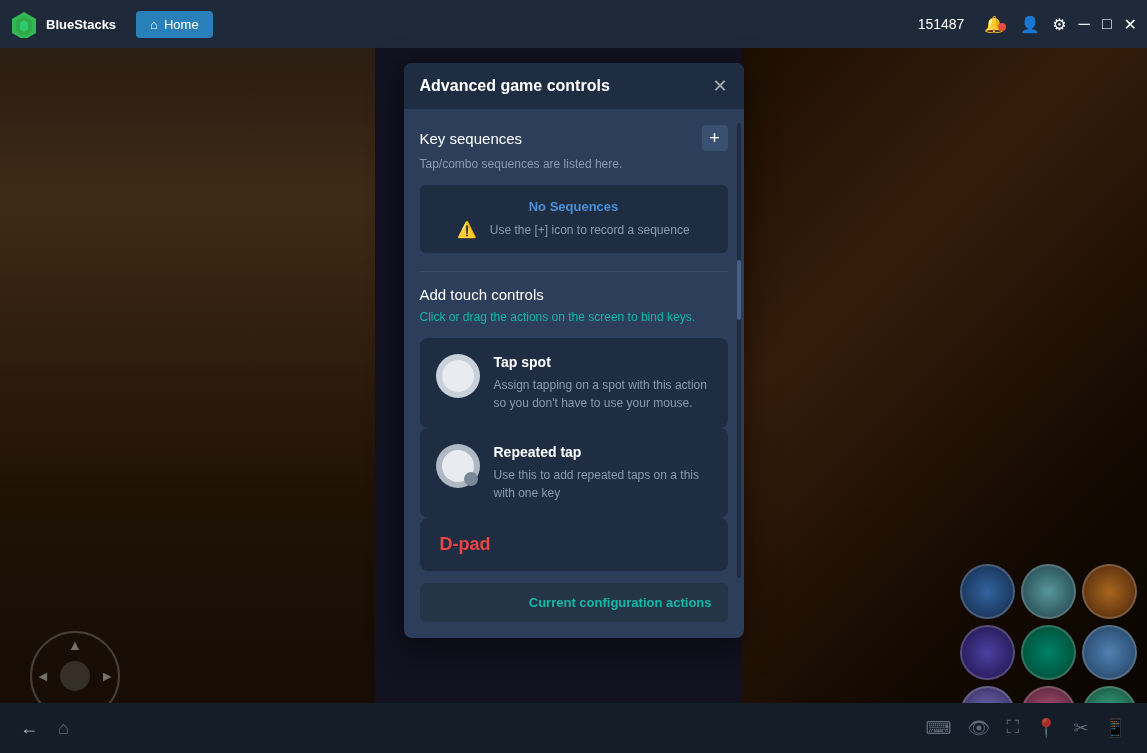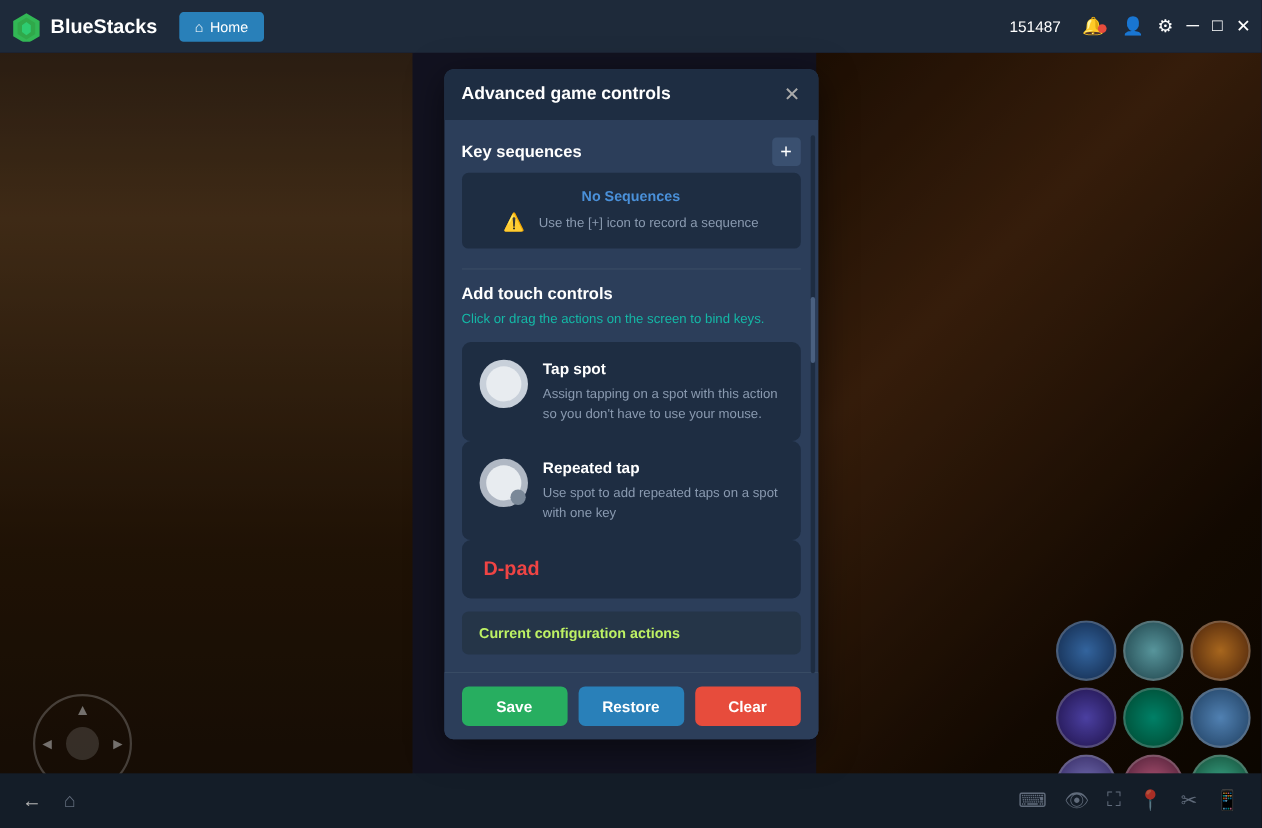--- a/index.html
+++ b/index.html
@@ -51,21 +51,21 @@
       margin-right: 20px;
     }
 
     .logo-icon {
       width: 28px;
       height: 28px;
     }
 
     .logo-text {
       color: white;
-      font-size: 18px;
+      font-size: 13px;
       font-weight: 600;
     }
 
     .home-btn {
       display: flex;
       align-items: center;
       gap: 6px;
       background: #2980b9;
       padding: 6px 14px;
       border-radius: 4px;
@@ -169,21 +169,21 @@
     .section-header {
       display: flex;
       align-items: center;
       justify-content: space-between;
       margin-bottom: 6px;
     }
 
     .section-title {
       color: white;
       font-size: 15px;
-      font-weight: 700;
+      font-weight: 400;
     }
 
     .add-btn {
       width: 26px;
       height: 26px;
       background: #3a5070;
       border: none;
       border-radius: 4px;
       color: white;
       font-size: 18px;
@@ -328,24 +328,24 @@
 
     
     .current-config {
       background: #253548;
       border-radius: 6px;
       padding: 12px 16px;
       margin-top: 4px;
     }
 
     .current-config-title {
-      color: #bef264;
+      color: #14b8a6;
       font-size: 13px;
       font-weight: 600;
-      text-align: left;
+      text-align: right;
     }
 
     
     .modal-footer {
       padding: 12px 16px;
       display: flex;
       gap: 10px;
       background: #2c3e5a;
       border-radius: 0 0 8px 8px;
       border-top: 1px solid #3a4d65;
@@ -562,20 +562,21 @@
       <span class="modal-title">Advanced game controls</span>
       <button class="close-btn">✕</button>
     </div>
 
     <div class="modal-body">
 
       <div class="section-header">
         <span class="section-title">Key sequences</span>
         <button class="add-btn">+</button>
       </div>
+      <div class="section-subtitle">Tap/combo sequences are listed here.</div>
 
       <div class="no-sequences-box">
         <span class="no-seq-link">No Sequences</span>
         <div>
           <span class="no-seq-icons">⚠️</span>
           <span class="no-seq-text">Use the [+] icon to record a sequence</span>
         </div>
       </div>
 
       <div class="section-divider"></div>
@@ -593,41 +594,36 @@
             <div class="control-desc">Assign tapping on a spot with this action so you don't have to use your mouse.</div>
           </div>
         </div>
 
         <div class="control-card">
           <div class="control-icon control-icon-repeated">
             <div class="control-icon-inner"></div>
           </div>
           <div class="control-info">
             <div class="control-name">Repeated tap</div>
-            <div class="control-desc">Use spot to add repeated taps on a spot with one key</div>
+            <div class="control-desc">Use this to add repeated taps on a this with one key</div>
           </div>
         </div>
 
         <div class="dpad-card">
           <div class="dpad-title">D-pad</div>
         </div>
 
       </div>
 
       <div class="current-config">
         <div class="current-config-title">Current configuration actions</div>
       </div>
 
     </div>
 
-    <div class="modal-footer">
-      <button class="footer-btn btn-save">Save</button>
-      <button class="footer-btn btn-restore">Restore</button>
-      <button class="footer-btn btn-clear">Clear</button>
-    </div>
 
     <div class="scroll-indicator">
       <div class="scroll-thumb"></div>
     </div>
   </div>
 </div>
 
 <div class="bottom-bar">
   <div class="bottom-icon active">←</div>
   <div class="bottom-icon">⌂</div>

